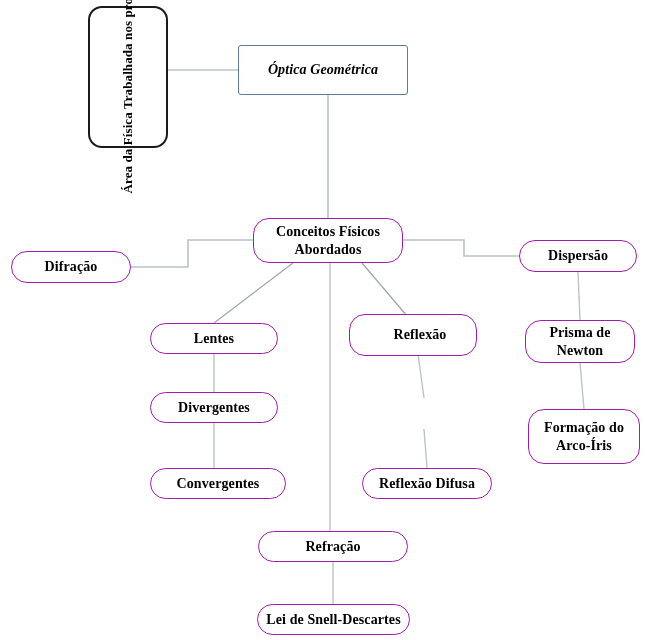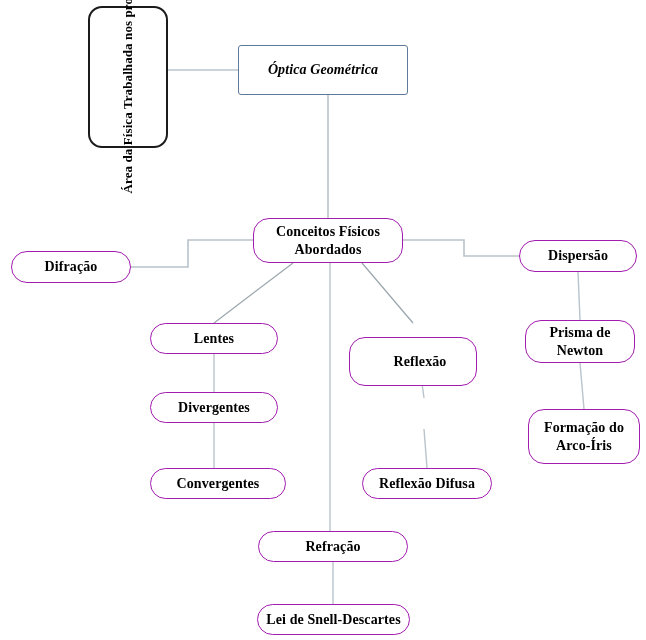--- a/index.html
+++ b/index.html
@@ -131,21 +131,21 @@
   </div>
 
   <div class="node" style="left: 150px; top: 392px; width: 128px; height: 31px;">
     <span class="label">Divergentes</span>
   </div>
 
   <div class="node" style="left: 150px; top: 468px; width: 136px; height: 31px; align-items: center;">
     <span class="label">Convergentes</span>
   </div>
 
-  <div class="node" style="left: 349px; top: 337px; width: 128px; height: 49px; padding-left: 20px;">
+  <div class="node" style="left: 349px; top: 314px; width: 128px; height: 42px; padding-left: 20px;">
     <span class="label">Reflexão</span>
   </div>
 
 
   <div class="node" style="left: 362px; top: 468px; width: 130px; height: 31px;">
     <span class="label">Reflexão Difusa</span>
   </div>
 
   <div class="node" style="left: 525px; top: 320px; width: 110px; height: 43px;">
     <span class="label">Prisma de

